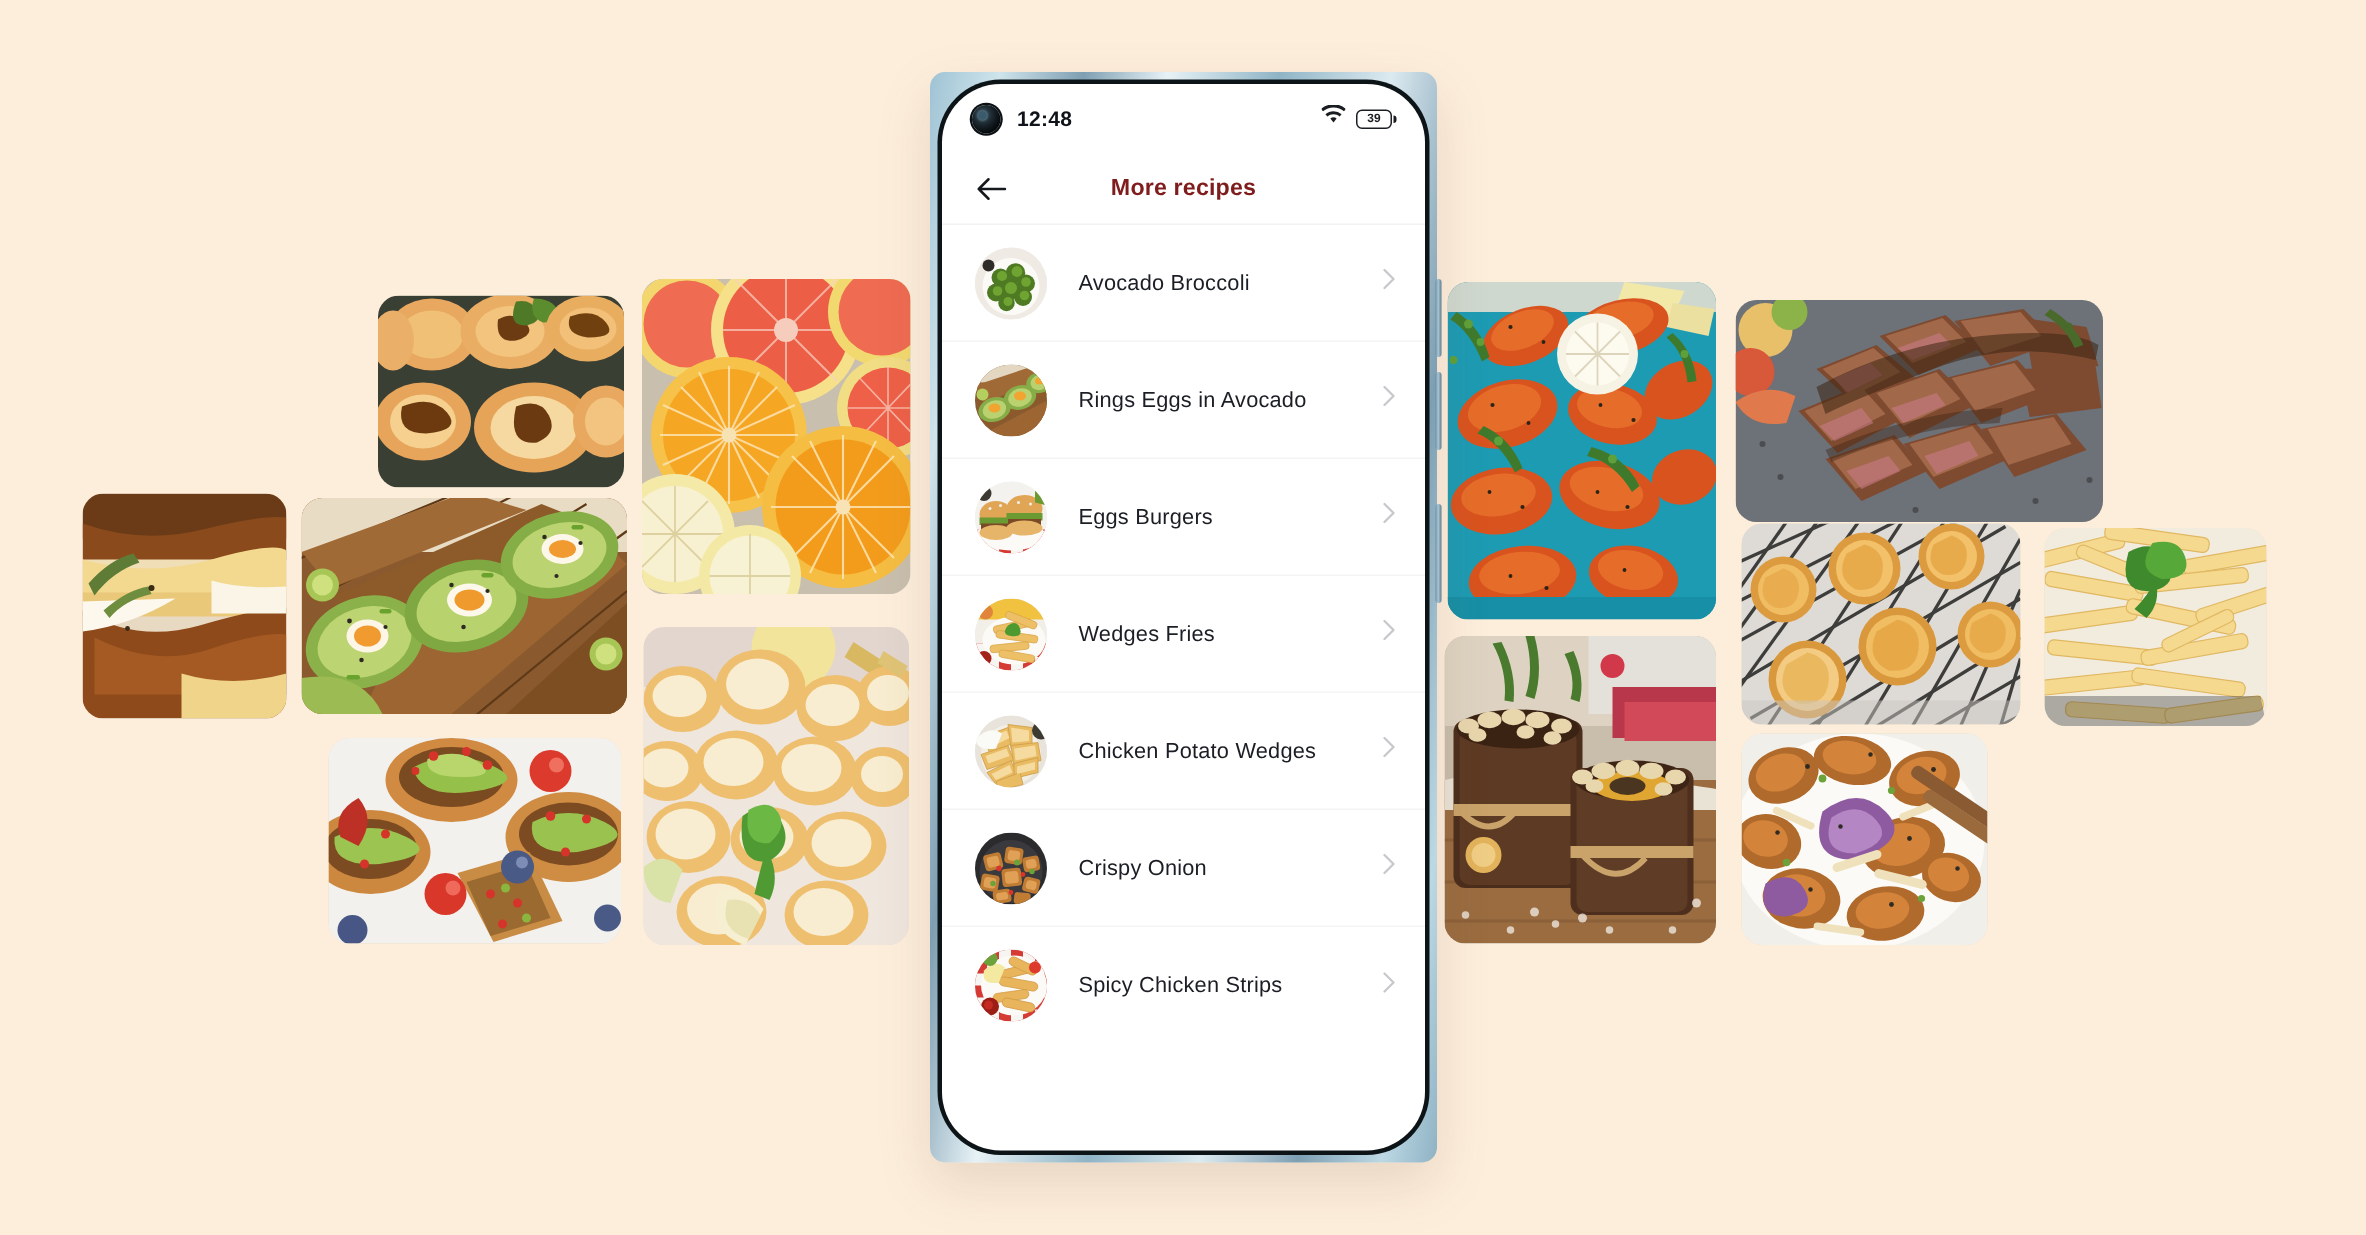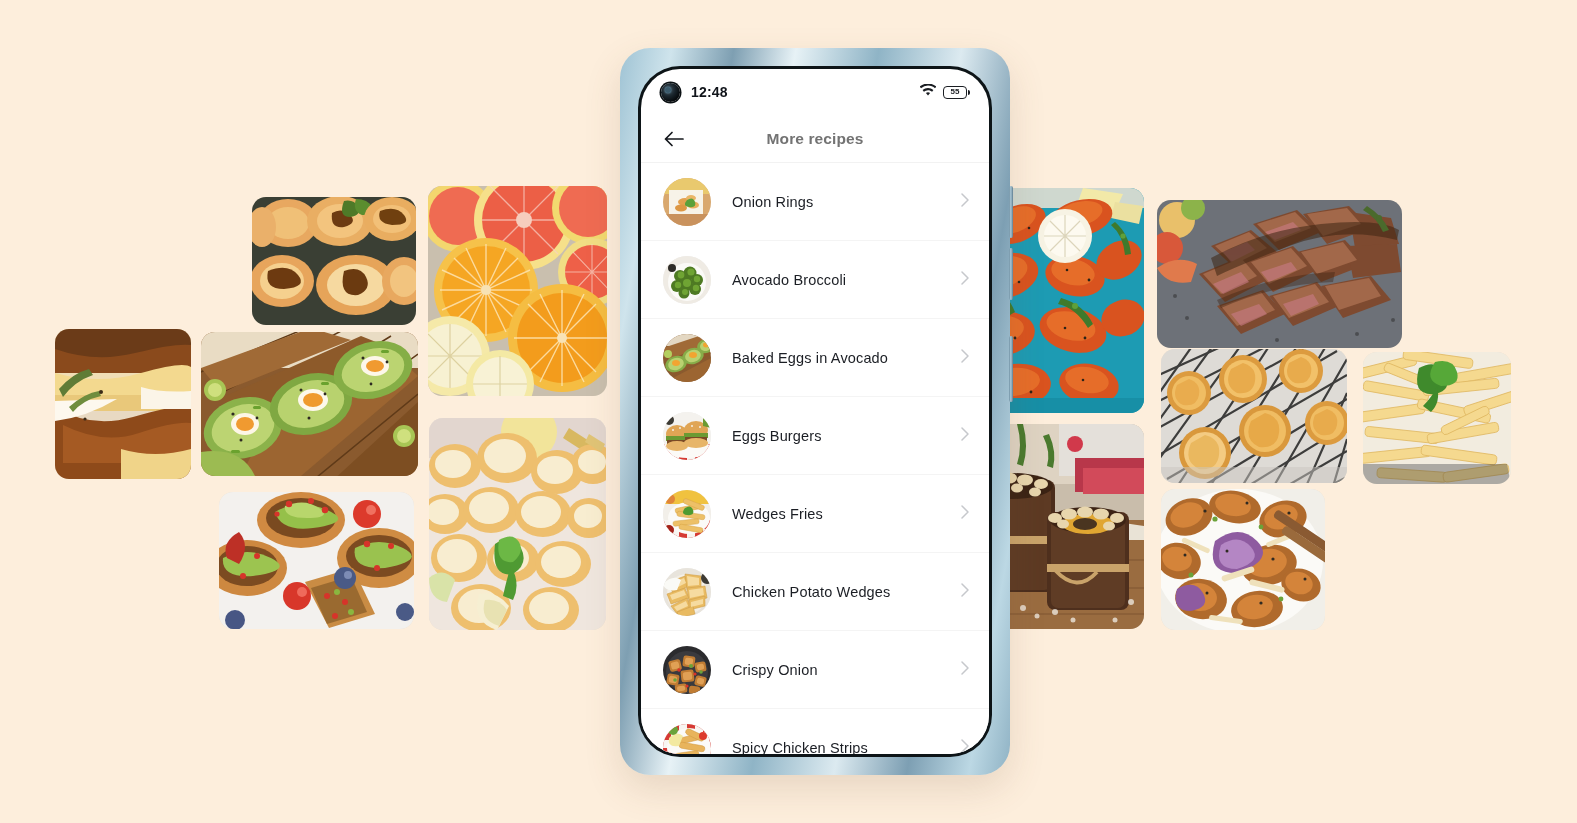--- a/index.html
+++ b/index.html
@@ -17,24 +17,24 @@
     border-radius:14px;
     overflow:hidden;
     background:#e9ddcc;
   }
   .photo svg { display:block; width:100%; height:100%; }
 
   
   .phone {
     position:absolute;
     left:620px; top:48px;
-    width:390px; height:727px;
-    border-radius:30px;
+    width:338px; height:727px;
+    border-radius:10px;
     background:linear-gradient(100deg,#9fc3d4 0%,#cfe4ec 10%,#7e9fb2 22%,#e7f2f6 34%,#8fb4c6 50%,#dceaf0 66%,#7d9fb3 80%,#bcd8e4 92%,#8fb2c4 100%);
-    padding:18px;
+    padding:5px;
     box-shadow:0 14px 36px rgba(120,90,60,.16);
   }
   .phone-inner {
     width:100%; height:100%;
     border-radius:42px;
     background:#0d1417;
     padding:3px;
     overflow:hidden;
   }
   .screen {
@@ -98,21 +98,21 @@
   .appbar {
     height:48px; flex:0 0 48px;
     display:flex; align-items:center;
     padding:0 20px;
     position:relative;
     border-bottom:1px solid #f2f2f2;
   }
   .back-btn { width:26px; height:26px; display:flex; align-items:center; justify-content:center; cursor:pointer; }
   .appbar-title {
     position:absolute; left:0; right:0; text-align:center;
-    font-size:15.5px; font-weight:bold; color:#737373;
+    font-size:15.5px; font-weight:bold; color:#7f1d1d;
     pointer-events:none; letter-spacing:.1px;
   }
 
   
   .recipe-list { flex:1 1 auto; overflow:hidden; }
   .recipe-row {
     height:78px;
     display:flex; align-items:center;
     padding:0 20px 0 22px;
     border-bottom:1px solid #f4f4f4;
@@ -687,57 +687,36 @@
         <div class="clock">12:48</div>
         <div class="status-right">
           <span>
             <svg width="16" height="13" viewBox="0 0 16 13">
               <path d="M8 11.6l2.1-2.6a3.3 3.3 0 0 0-4.2 0z" fill="#1a1d22"></path>
               <path d="M8 6.2c1.6 0 3 .6 4.1 1.5l1.3-1.6A8.3 8.3 0 0 0 8 4.1c-2 0-3.9.7-5.4 2l1.3 1.6A6.3 6.3 0 0 1 8 6.2z" fill="#1a1d22"></path>
               <path d="M8 1.6c2.7 0 5.2 1 7 2.6l1.3-1.6A12.8 12.8 0 0 0 8-.5C4.8-.5 1.9.7-.3 2.6L1 4.2A10.8 10.8 0 0 1 8 1.6z" fill="#1a1d22"></path>
             </svg>
           </span>
           <span class="battery">
-            <span>55</span>
+            <span>39</span>
           </span>
         </div>
       </div>
 
       <div class="appbar">
         <div class="back-btn">
           <svg width="20" height="16" viewBox="0 0 20 16">
             <path d="M8 1.5L1.5 8 8 14.5M1.5 8H19" stroke="#15181d" stroke-width="1.7" fill="none" stroke-linecap="round" stroke-linejoin="round"></path>
           </svg>
         </div>
         <div class="appbar-title">More recipes</div>
       </div>
 
       <div class="recipe-list">
 
-        <div class="recipe-row">
-          <div class="thumb">
-            <svg viewBox="0 0 48 48">
-                <rect width="48" height="48" fill="#d9a86e"></rect>
-              <path d="M0 0h48v16H0z" fill="#e9c96e"></path>
-                <path d="M6 12h34v26H6z" fill="#f7f3e8"></path>
-              <ellipse cx="22" cy="24" rx="7" ry="4" fill="#e3a14f"></ellipse>
-                <ellipse cx="30" cy="27" rx="6" ry="3.6" fill="#e8ae5d"></ellipse>
-              <ellipse cx="18" cy="30" rx="6" ry="3.4" fill="#dd9743"></ellipse>
-                <ellipse cx="28" cy="20" rx="5" ry="3" fill="#eab667"></ellipse>
-              <path d="M24 22q6 -4 8 2t-6 5q-7 -1 -2 -7z" fill="#5ba03a"></path>
-              <path d="M0 36h48v12H0z" fill="#c9925d"></path>
-            </svg>
-          </div>
-          <div class="recipe-name">Onion Rings</div>
-          <span class="chev">
-            <svg width="8" height="14" viewBox="0 0 8 14">
-                <path d="M1 1l6 6-6 6" stroke="#c6c8cc" stroke-width="1.5" fill="none" stroke-linecap="round" stroke-linejoin="round"></path>
-              </svg>
-          </span>
-        </div>
 
         <div class="recipe-row">
           <div class="thumb">
             <svg viewBox="0 0 48 48">
                 <rect width="48" height="48" fill="#efebe4"></rect>
               <circle cx="24" cy="26" r="19" fill="#fbfaf7"></circle>
               <g fill="#4e7a23">
                 <circle cx="17" cy="20" r="6"></circle>
                   <circle cx="27" cy="17" r="6.5"></circle>
                   <circle cx="34" cy="24" r="6"></circle>
@@ -779,21 +758,21 @@
               <ellipse cx="13" cy="29" rx="4" ry="3" fill="#f2a431"></ellipse>
               <ellipse cx="30" cy="22" rx="11" ry="8" transform="rotate(-16 30 22)" fill="#87ad49"></ellipse>
               <ellipse cx="30" cy="22" rx="8" ry="6" transform="rotate(-16 30 22)" fill="#bad170"></ellipse>
               <ellipse cx="30" cy="21" rx="4" ry="3" fill="#f2a431"></ellipse>
               <ellipse cx="43" cy="12" rx="9" ry="7" transform="rotate(-16 43 12)" fill="#87ad49"></ellipse>
               <ellipse cx="43" cy="12" rx="6" ry="5" transform="rotate(-16 43 12)" fill="#bad170"></ellipse>
               <ellipse cx="43" cy="11" rx="3" ry="2.4" fill="#f2a431"></ellipse>
               <circle cx="5" cy="20" r="4" fill="#b4cf5f"></circle>
             </svg>
           </div>
-          <div class="recipe-name">Baked Eggs in Avocado</div>
+          <div class="recipe-name">Rings Eggs in Avocado</div>
           <span class="chev">
             <svg width="8" height="14" viewBox="0 0 8 14">
                 <path d="M1 1l6 6-6 6" stroke="#c6c8cc" stroke-width="1.5" fill="none" stroke-linecap="round" stroke-linejoin="round"></path>
               </svg>
           </span>
         </div>
 
         <div class="recipe-row">
           <div class="thumb">
             <svg viewBox="0 0 48 48">

